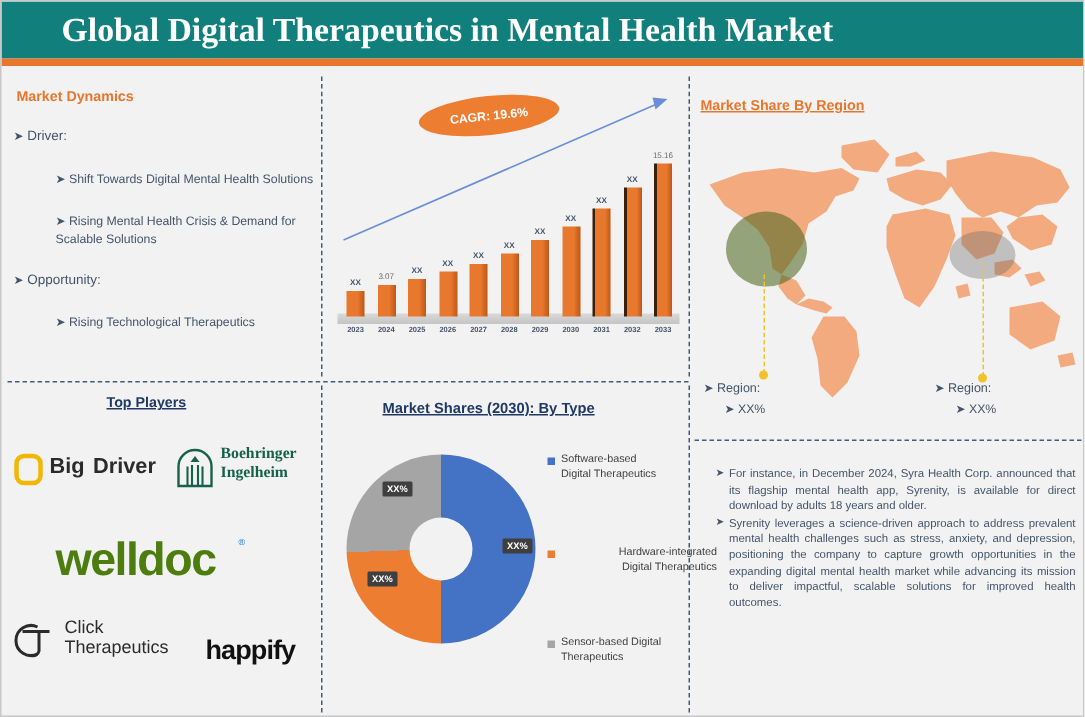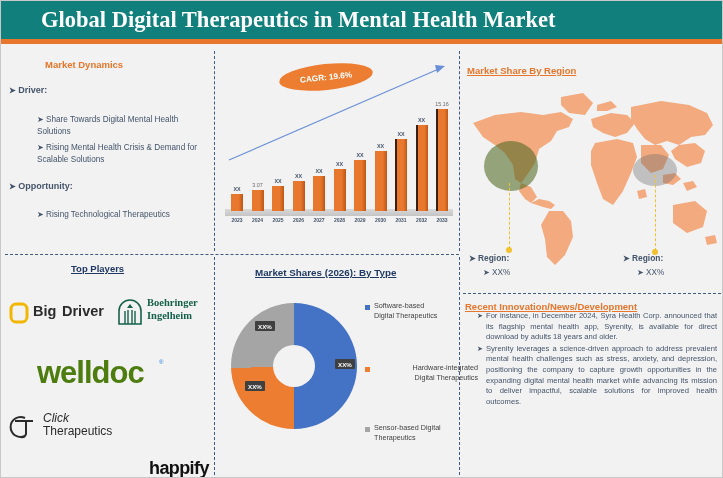--- a/index.html
+++ b/index.html
@@ -62,35 +62,34 @@
   }
   .hdiv {
     position: absolute; height: 0; border-top: 1px dashed #3e5b80;
   }
 
   
   .sec-head-orange {
     position: absolute;
     font-size: 9.5px; font-weight: bold; color: #e8762c;
     white-space: nowrap;
-    margin-left: 34px;
   }
   .sec-head-orange-u {
     position: absolute;
     font-size: 9.5px; font-weight: bold; color: #e8762c;
     text-decoration: underline; white-space: nowrap;
   }
   .sec-head-navy-u {
     position: absolute;
     font-size: 9.5px; font-weight: bold; color: #1f3864;
     text-decoration: underline; white-space: nowrap;
   }
   .bullet-l1 {
     position: absolute;
-    font-size: 9px; font-weight: bold; color: #44546a;
+    font-size: 9px; font-weight: normal; color: #44546a;
     white-space: nowrap;
   }
   .bullet-l2 {
     position: absolute;
     font-size: 8.2px; color: #44546a; line-height: 11.5px;
   }
   .arrowglyph { font-size: 8px; }
 
   
   #chart-area {
@@ -211,21 +210,21 @@
 
   <div class="sec-head-orange" style="left:10px; top:58px;">Market Dynamics</div>
 
   <div class="bullet-l1" style="left:8px; top:84px;">
     <span class="arrowglyph">➤</span>
     <span>Driver:</span>
   </div>
 
   <div class="bullet-l2" style="left:36px; top:113px; width:172px;">
     <span class="arrowglyph">➤</span>
-    <span>Share Towards Digital Mental Health Solutions</span>
+    <span>Shift Towards Digital Mental Health Solutions</span>
   </div>
   <div class="bullet-l2" style="left:36px; top:141px; width:172px;">
     <span class="arrowglyph">➤</span>
     <span>Rising Mental Health Crisis &amp; Demand for Scalable Solutions</span>
   </div>
 
   <div class="bullet-l1" style="left:8px; top:180px;">
     <span class="arrowglyph">➤</span>
     <span>Opportunity:</span>
   </div>
@@ -381,30 +380,30 @@
       <span class="logo-txt" style="left:0; top:0; font-size:31px; font-weight:bold; color:#4d7c0f; letter-spacing:-1px;">welldoc</span>
       <span class="logo-txt" style="left:122px; top:4px; font-size:6px; color:#1a7ae0;">®</span>
     </div>
 
     <div style="position:absolute;left:4px;top:148px;">
       <svg width="28" height="30" viewBox="0 0 28 30" style="position:absolute;left:0;top:1px;">
         <path d="M16,6 A10,10 0 1 0 16,24" fill="none" stroke="#2b2b2b" stroke-width="2"></path>
         <line x1="6" y1="9" x2="24" y2="9" stroke="#2b2b2b" stroke-width="2"></line>
         <path d="M17,8 L17,22 A4,4 0 0 1 12,25" fill="none" stroke="#2b2b2b" stroke-width="2"></path>
       </svg>
-      <span class="logo-txt" style="left:34px; top:0px; font-size:12px; color:#2b2b2b;font-style:italic;">Click</span>
+      <span class="logo-txt" style="left:34px; top:0px; font-size:12px; color:#2b2b2b;">Click</span>
       <span class="logo-txt" style="left:34px; top:13px; font-size:12px; color:#2b2b2b;">Therapeutics</span>
     </div>
 
     <div style="position:absolute;left:128px;top:160px;">
-      <span class="logo-txt" style="left:16px; top:0; font-size:18px; font-weight:bold; color:#111111; letter-spacing:-0.6px;margin-top:35px;">happify</span>
-    </div>
-  </div>
-
-  <div class="sec-head-navy-u" style="left:254px; top:266px; font-size:9.8px;">Market Shares (2026): By Type</div>
+      <span class="logo-txt" style="left:4px; top:0; font-size:18px; font-weight:bold; color:#111111; letter-spacing:-0.6px;">happify</span>
+    </div>
+  </div>
+
+  <div class="sec-head-navy-u" style="left:254px; top:266px; font-size:9.8px;">Market Shares (2030): By Type</div>
 
   <div id="donut-panel">
     <div id="donut">
       <div id="donut-hole"></div>
     </div>
     <div class="dlabel" style="left:116px; top:100px;">XX%</div>
     <div class="dlabel" style="left:26px; top:122px;">XX%</div>
     <div class="dlabel" style="left:36px; top:62px;">XX%</div>
 
     <div class="lg-sw" style="left:146px; top:46px; background:#4472c4;"></div>
@@ -419,21 +418,20 @@
       <span>Digital Therapeutics</span>
     </div>
 
     <div class="lg-sw" style="left:146px; top:168px; background:#a5a5a5;"></div>
     <div class="lg-row" style="left:155px; top:164px;">
       <span>Sensor-based Digital</span><br>
       <span>Therapeutics</span>
     </div>
   </div>
 
-  <div class="sec-head-orange-u" style="left:464px; top:300px;">Recent Innovation/News/Development</div>
 
   <div id="news">
     <div id="news-body">
       <div class="news-item">
         <span class="ar">➤</span>
         <span>For instance, in December 2024, Syra Health Corp. announced that its flagship mental health app, Syrenity, is available for direct download by adults 18 years and older.</span>
       </div>
       <div class="news-item">
         <span class="ar">➤</span>
         <span>Syrenity leverages a science-driven approach to address prevalent mental health challenges such as stress, anxiety, and depression, positioning the company to capture growth opportunities in the expanding digital mental health market while advancing its mission to deliver impactful, scalable solutions for improved health outcomes.</span>

